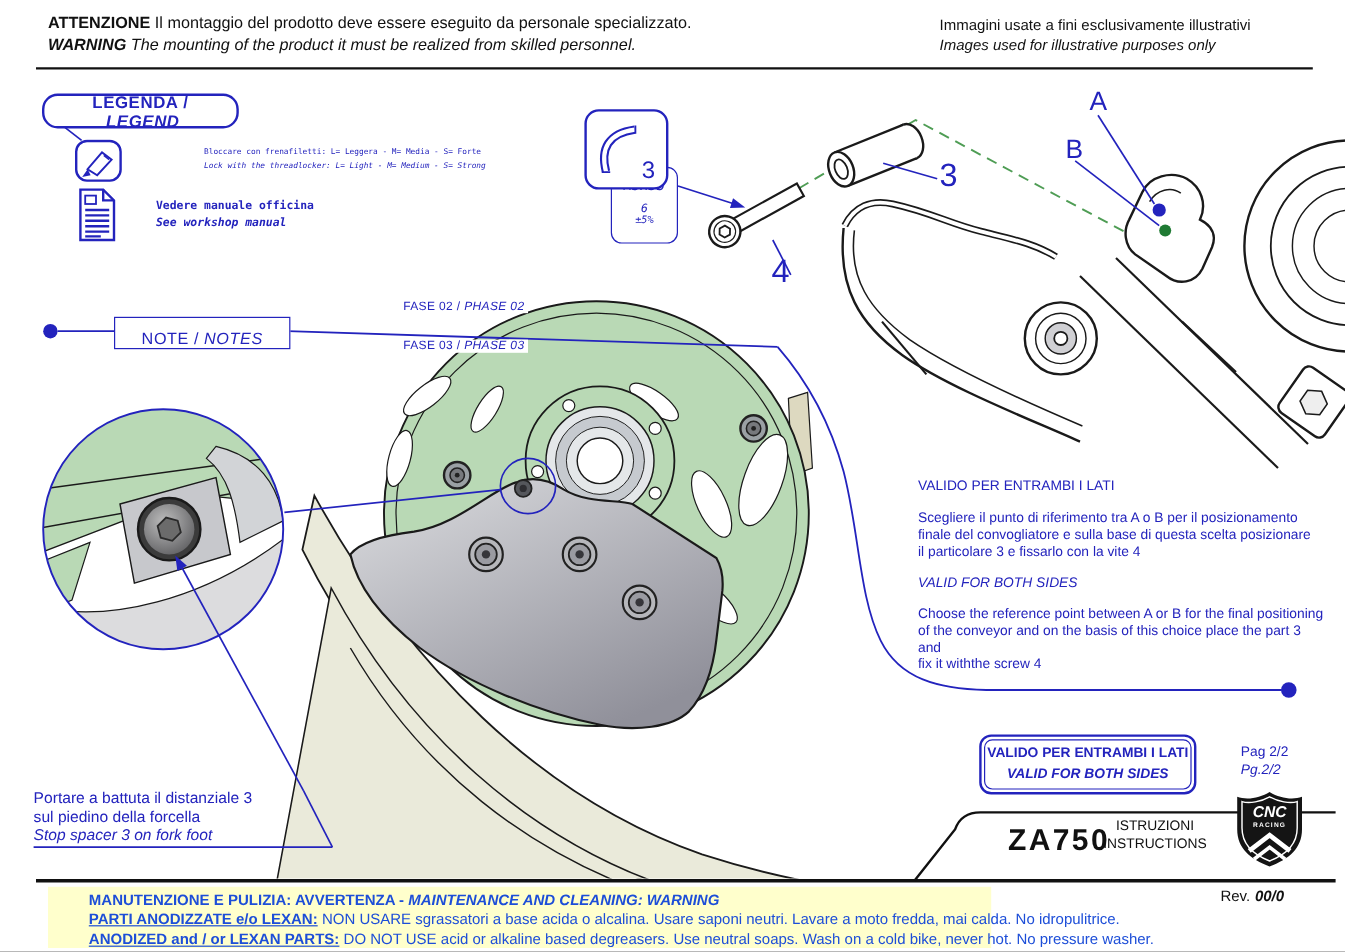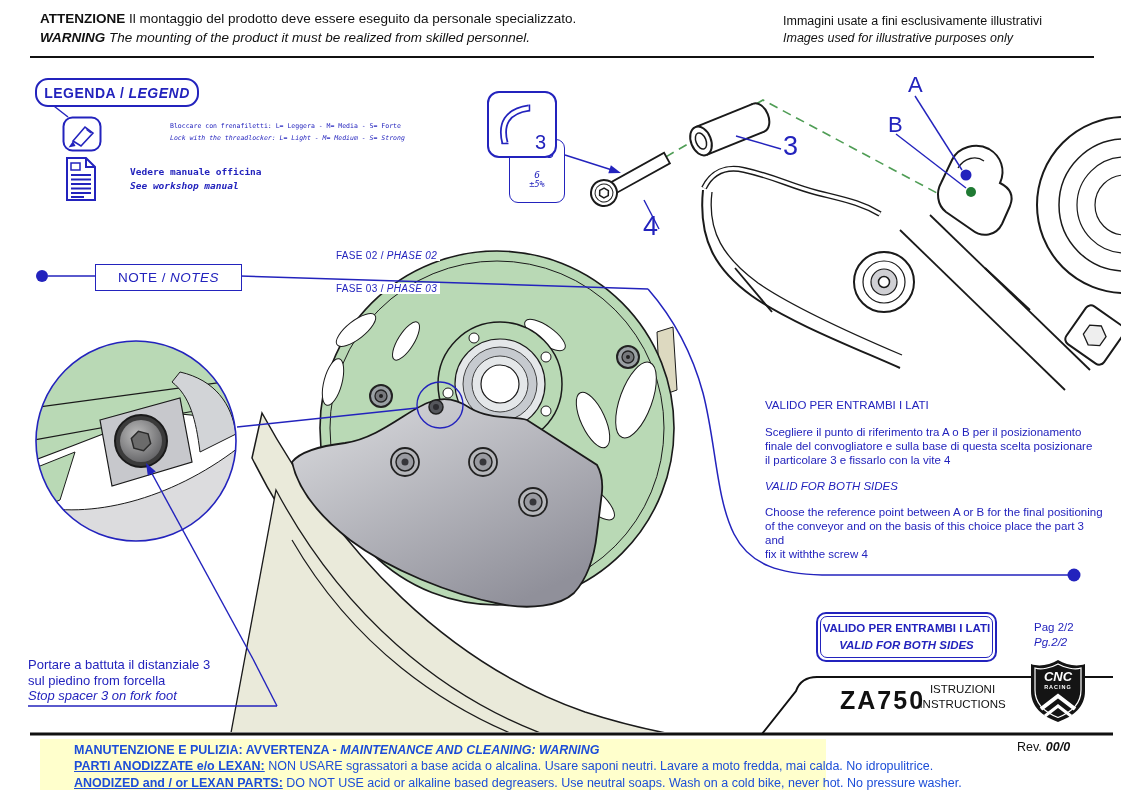--- a/index.html
+++ b/index.html
@@ -11,39 +11,39 @@
   .htm{z-index:2;}
   
   .hdr{font-size:13.5px;line-height:19px;color:#111;}
   .hdr .b{font-weight:bold;}
   .hdr .bi{font-weight:bold;font-style:italic;}
   .hdr .i{font-style:italic;}
   .hdr-r{font-size:12.5px;line-height:17px;}
   
   .legend-box{width:160px;height:25px;border:2px solid #2323bd;border-radius:13px;
       display:flex;align-items:center;justify-content:center;background:#fff;
-      font-size:14px;font-weight:bold;color:#2323bd;letter-spacing:.5px;}
+      font-size:14px;font-weight:bold;color:#2323bd;letter-spacing:.5px;flex-direction:column;}
   .legend-box .i{font-style:italic;margin-left:4px;}
   .tiny-cad{font-family:"DejaVu Sans Mono",monospace;font-size:6.5px;line-height:12px;color:#2323bd;white-space:nowrap;}
   .tiny-cad .i{font-style:italic;}
   .small-cad{font-family:"DejaVu Sans Mono",monospace;font-size:9.5px;line-height:14px;color:#2323bd;white-space:nowrap;}
   .small-cad .i{font-style:italic;}
   
   .tool-box{width:66px;height:63px;border:2px solid #2323bd;border-radius:12px;background:#fff;z-index:3;}
   .tool-box .qty{position:absolute;right:9px;bottom:2px;color:#2323bd;font-size:20px;}
   .spec-box{width:54px;height:62px;border:1.5px solid #2323bd;border-radius:9px;background:#fff;z-index:1;
       text-align:center;color:#2323bd;font-family:"DejaVu Sans Mono",monospace;}
   .spec-box .m5{font-style:italic;font-size:11.5px;margin-top:7px;}
   .spec-box .tq{font-style:italic;font-size:9.5px;margin-top:9px;line-height:9px;}
   .spec-box .tol{font-style:italic;font-size:8.5px;line-height:10px;}
   
   .bignum{color:#2323bd;font-size:27px;line-height:27px;}
   .ab{color:#2323bd;font-size:22px;line-height:22px;}
   
-  .note-box{width:145px;height:25px;border:1.5px solid #2323bd;background:#fff;display:flex;align-items:center;
+  .note-box{width:145px;height:25px;border:1.5px solid #2323bd;background:#fff;display:flex;align-items:flex-end;
       justify-content:center;color:#2323bd;font-size:13.5px;letter-spacing:.5px;}
   .note-box .i{font-style:italic;margin-left:4px;}
   .phase{color:#2323bd;font-size:10px;letter-spacing:.3px;white-space:nowrap;background:#fff;padding:0 3px;}
   .phase .i{font-style:italic;}
   
   .sidenote{width:340px;color:#2323bd;font-size:11.5px;}
   .sidenote .t{margin-bottom:14px;}
   .sidenote .ti{font-style:italic;margin:13px 0;}
   .sidenote .body{white-space:pre-line;line-height:14px;}
   
@@ -355,21 +355,21 @@
 finale del convogliatore e sulla base di questa scelta posizionare
 il particolare 3 e fissarlo con la vite 4</div>
     <div class="ti">VALID FOR BOTH SIDES</div>
     <div class="body">Choose the reference point between A or B for the final positioning
 of the conveyor and on the basis of this choice place the part 3 and
 fix it withthe screw 4</div>
   </div>
 
   <div class="abs htm spacer-note" style="left:28px;top:657px;">
     <div>Portare a battuta il distanziale 3</div>
-    <div>sul piedino from forcella</div>
+    <div>sul piedino della forcella</div>
     <div class="i">Stop spacer 3 on fork foot</div>
   </div>
 
   <div class="abs htm valid-outer" style="left:816px;top:612px;">
     <div class="valid-inner">
       <div>VALIDO PER ENTRAMBI I LATI</div>
       <div class="i">VALID FOR BOTH SIDES</div>
     </div>
   </div>
   <div class="abs htm pag" style="left:1034px;top:620px;">

